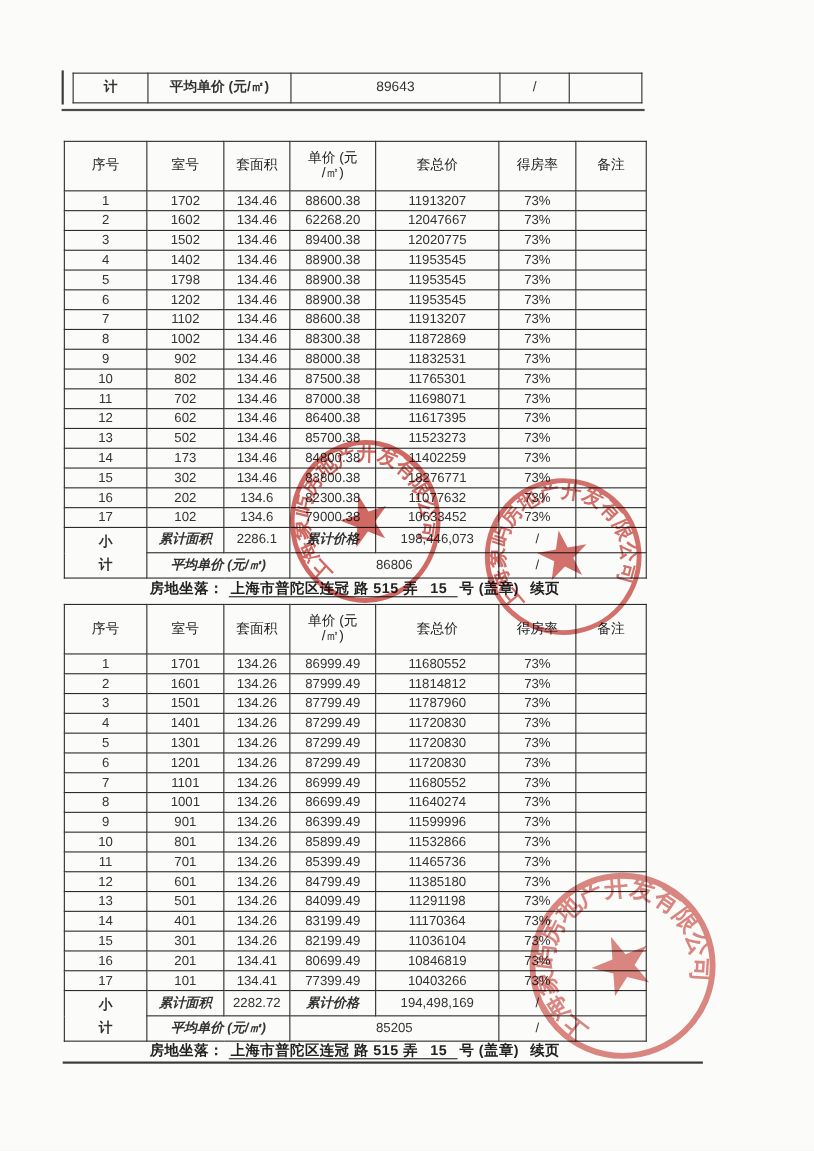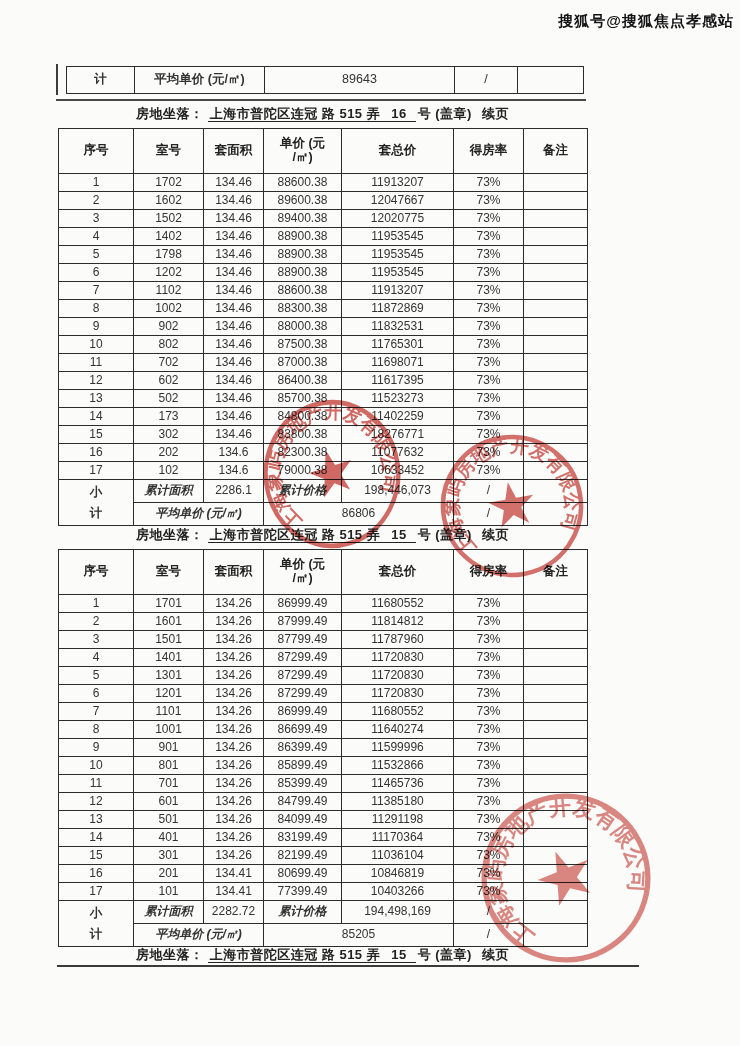--- a/index.html
+++ b/index.html
@@ -29,21 +29,21 @@
   .wm-bottom{top:1012px;right:6px;}
 
   
   table{border-collapse:collapse;table-layout:fixed;}
   td,th{
     border:1.4px solid #2c2c2c;
     text-align:center;vertical-align:middle;
     padding:0;font-size:12px;line-height:1.1;color:#333;
     overflow:hidden;white-space:nowrap;
   }
-  th{font-weight:700;color:#222;white-space:pre-line;font-size:12.5px;text-align:center;}
+  th{font-weight:400;color:#222;white-space:pre-line;font-size:12.5px;text-align:center;}
 
   
   .carryover{position:absolute;left:66px;top:66px;width:517px;}
   .carryover td{height:26px;font-size:12.5px;}
   .carryover .lbl{font-weight:600;}
   .edge-tick{position:absolute;left:56px;top:64px;width:2px;height:31px;background:#3c3c3c;}
   .cut-line{position:absolute;left:56px;top:99px;width:530px;height:2px;background:#4a4a4a;}
 
   
   .sect{
@@ -77,21 +77,20 @@
     filter:blur(.35px);
     pointer-events:none;
   }
   .stamp text{font-family:"Liberation Sans","DejaVu Sans",sans-serif;font-weight:600;}
 </style>
 </head>
 <body>
 
 <div class="page">
 
-  <div class="wm wm-top">搜狐号@搜狐焦点孝感站</div>
 
   <div class="edge-tick"></div>
   <table class="carryover">
     <colgroup>
         <col style="width:68px">
         <col style="width:130px">
         <col style="width:190px">
         <col style="width:63px">
         <col style="width:66px">
       </colgroup>
@@ -100,24 +99,20 @@
       <td class="lbl">计</td>
       <td class="lbl">平均单价 (元/㎡)</td>
       <td>89643</td>
       <td>/</td>
       <td></td>
     </tr>
   </tbody>
     </table>
   <div class="cut-line"></div>
 
-  <div class="sect title1">
-    <span>房地坐落：</span>
-    <span class="u">上海市普陀区连冠 路 515 弄</span><span class="unum">16</span><span class="sfx">号 (盖章)</span><span class="cont">续页</span>
-  </div>
 
   <table class="ptable ptable-1">
     <colgroup>
         <col style="width:75px">
         <col style="width:70px">
         <col style="width:60px">
         <col style="width:78px">
         <col style="width:112px">
         <col style="width:70px">
         <col style="width:64px">
@@ -143,21 +138,21 @@
           <td>88600.38</td>
           <td>11913207</td>
           <td>73%</td>
           <td></td>
         </tr>
 
         <tr>
           <td>2</td>
           <td>1602</td>
           <td>134.46</td>
-          <td>89600.38</td>
+          <td>62268.20</td>
           <td>12047667</td>
           <td>73%</td>
           <td></td>
         </tr>
 
         <tr>
           <td>3</td>
           <td>1502</td>
           <td>134.46</td>
           <td>89400.38</td>

